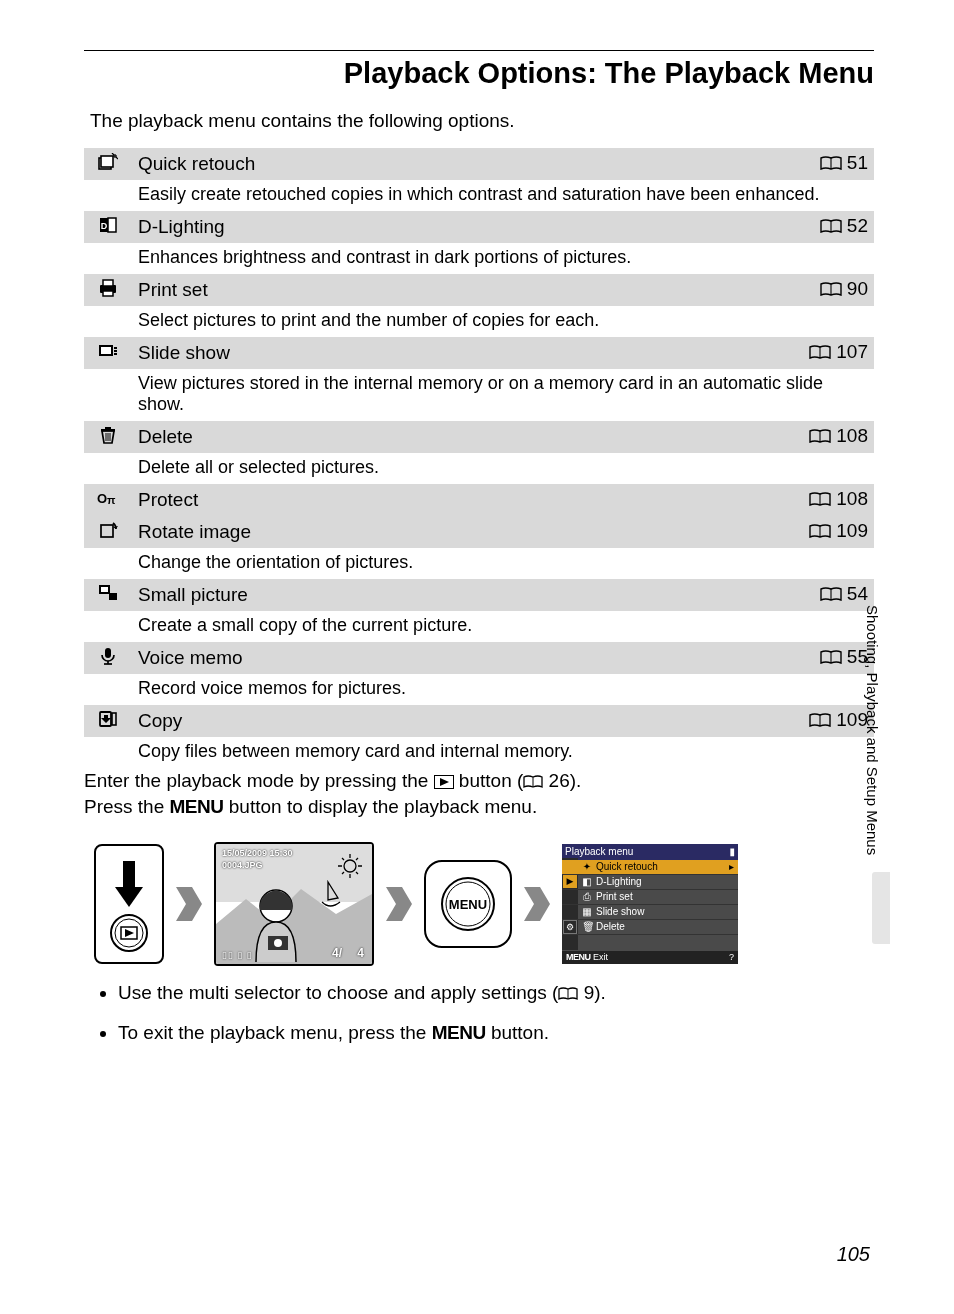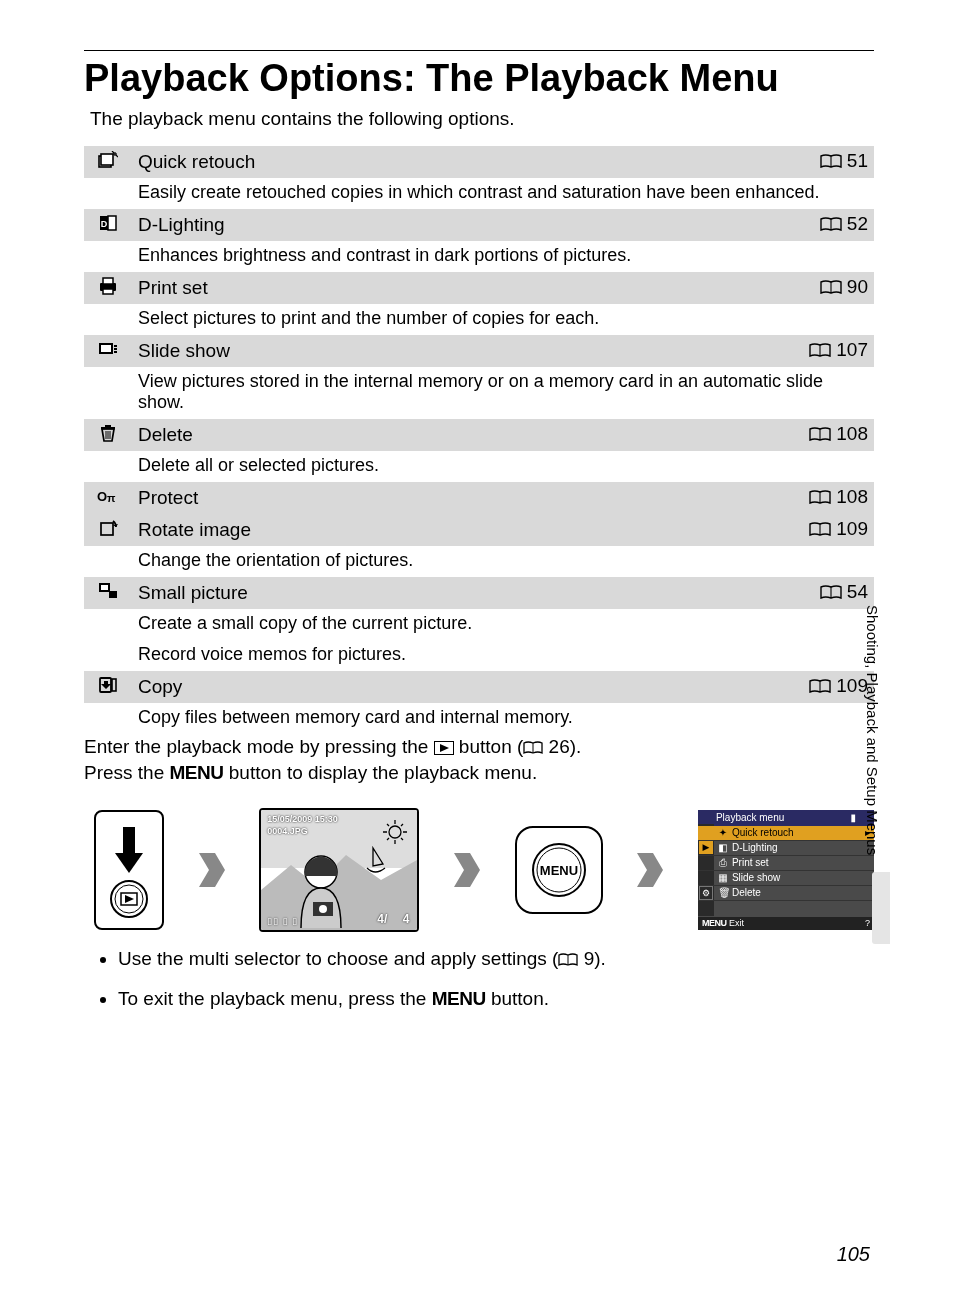--- a/index.html
+++ b/index.html
@@ -16,23 +16,24 @@
     padding: 50px 80px 50px 84px;
     position: relative;
     height: 100%;
     box-sizing: border-box;
   }
   .rule {
     border-top: 1px solid #000;
     margin-bottom: 6px;
   }
   h1.title {
-    font-size: 38px;
+    font-size: 29px;
     font-weight: 700;
-    margin: 0 0 8px 0;
+    margin: 0 0 20px 0;
+    text-align: right;
   }
   .intro {
     font-size: 19px;
     margin: 0 0 16px 6px;
     font-weight: 300;
   }
   .menu-table {
     width: 100%;
     border-collapse: collapse;
   }
@@ -89,21 +90,20 @@
     border: 1.5px solid #000;
     padding: 0 2px;
     vertical-align: -2px;
   }
   .play-btn svg { display: block; }
   .diagram {
     display: flex;
     align-items: center;
     gap: 12px;
     margin: 24px 0 8px 10px;
-    justify-content: space-between;
   }
   .arrow-sep svg { display: block; }
   .panel {
     border: 2px solid #000;
     border-radius: 8px;
     display: flex;
     align-items: center;
     justify-content: center;
   }
   .panel.btn {
@@ -129,21 +129,21 @@
     width: 176px;
     height: 120px;
     background: #4a4a4a;
     font-size: 10px;
     color: #fff;
     line-height: 1.2;
     position: relative;
   }
   .menu-screen .ms-title {
     background: #2a2a63;
-    padding: 2px 18px;
+    padding: 2px 3px;
     font-size: 10px;
     display: flex;
     justify-content: space-between;
   }
   .menu-screen .ms-row {
     display: flex;
     align-items: center;
     padding: 1px 4px 1px 20px;
     gap: 4px;
     border-bottom: 1px solid #333;
@@ -366,20 +366,33 @@
             </svg></td>
           <td class="label-cell">Small picture</td>
           <td class="page-cell"><span class="book-icon"><svg width="22" height="15">
                 <path d="M1 2 Q5.5 0 11 2 Q16.5 0 21 2 L21 13 Q16.5 11 11 13 Q5.5 11 1 13 Z" fill="none" stroke="#000" stroke-width="1.4"></path>
                 <line x1="11" y1="2" x2="11" y2="13" stroke="#000" stroke-width="1.1"></line>
               </svg></span> 54</td>
         </tr>
         <tr class="desc-row">
           <td class="icon-cell"></td>
           <td colspan="2">Create a small copy of the current picture.</td>
+        </tr>
+        <tr class="menu-row header">
+          <td class="icon-cell"><svg width="20" height="18">
+              <rect x="7" y="1" width="6" height="10" rx="3" fill="#000"></rect>
+              <path d="M4 8 A6 6 0 0 0 16 8" fill="none" stroke="#000" stroke-width="1.7"></path>
+              <line x1="10" y1="14" x2="10" y2="17" stroke="#000" stroke-width="1.7"></line>
+              <line x1="6" y1="17" x2="14" y2="17" stroke="#000" stroke-width="1.7"></line>
+            </svg></td>
+          <td class="label-cell">Voice memo</td>
+          <td class="page-cell"><span class="book-icon"><svg width="22" height="15">
+                <path d="M1 2 Q5.5 0 11 2 Q16.5 0 21 2 L21 13 Q16.5 11 11 13 Q5.5 11 1 13 Z" fill="none" stroke="#000" stroke-width="1.4"></path>
+                <line x1="11" y1="2" x2="11" y2="13" stroke="#000" stroke-width="1.1"></line>
+              </svg></span> 55</td>
         </tr>
         <tr class="desc-row">
           <td class="icon-cell"></td>
           <td colspan="2">Record voice memos for pictures.</td>
         </tr>
         <tr class="menu-row header">
           <td class="icon-cell"><svg width="20" height="18">
               <rect x="2" y="2" width="11" height="14" rx="1" fill="none" stroke="#000" stroke-width="1.8"></rect>
               <path d="M6 5 L10 5 L10 8 L13 8 L8 13 L3 8 L6 8 Z" fill="#000" transform="rotate(0 8 9)"></path>
               <rect x="14" y="3" width="4" height="12" fill="none" stroke="#000" stroke-width="1.6"></rect>

